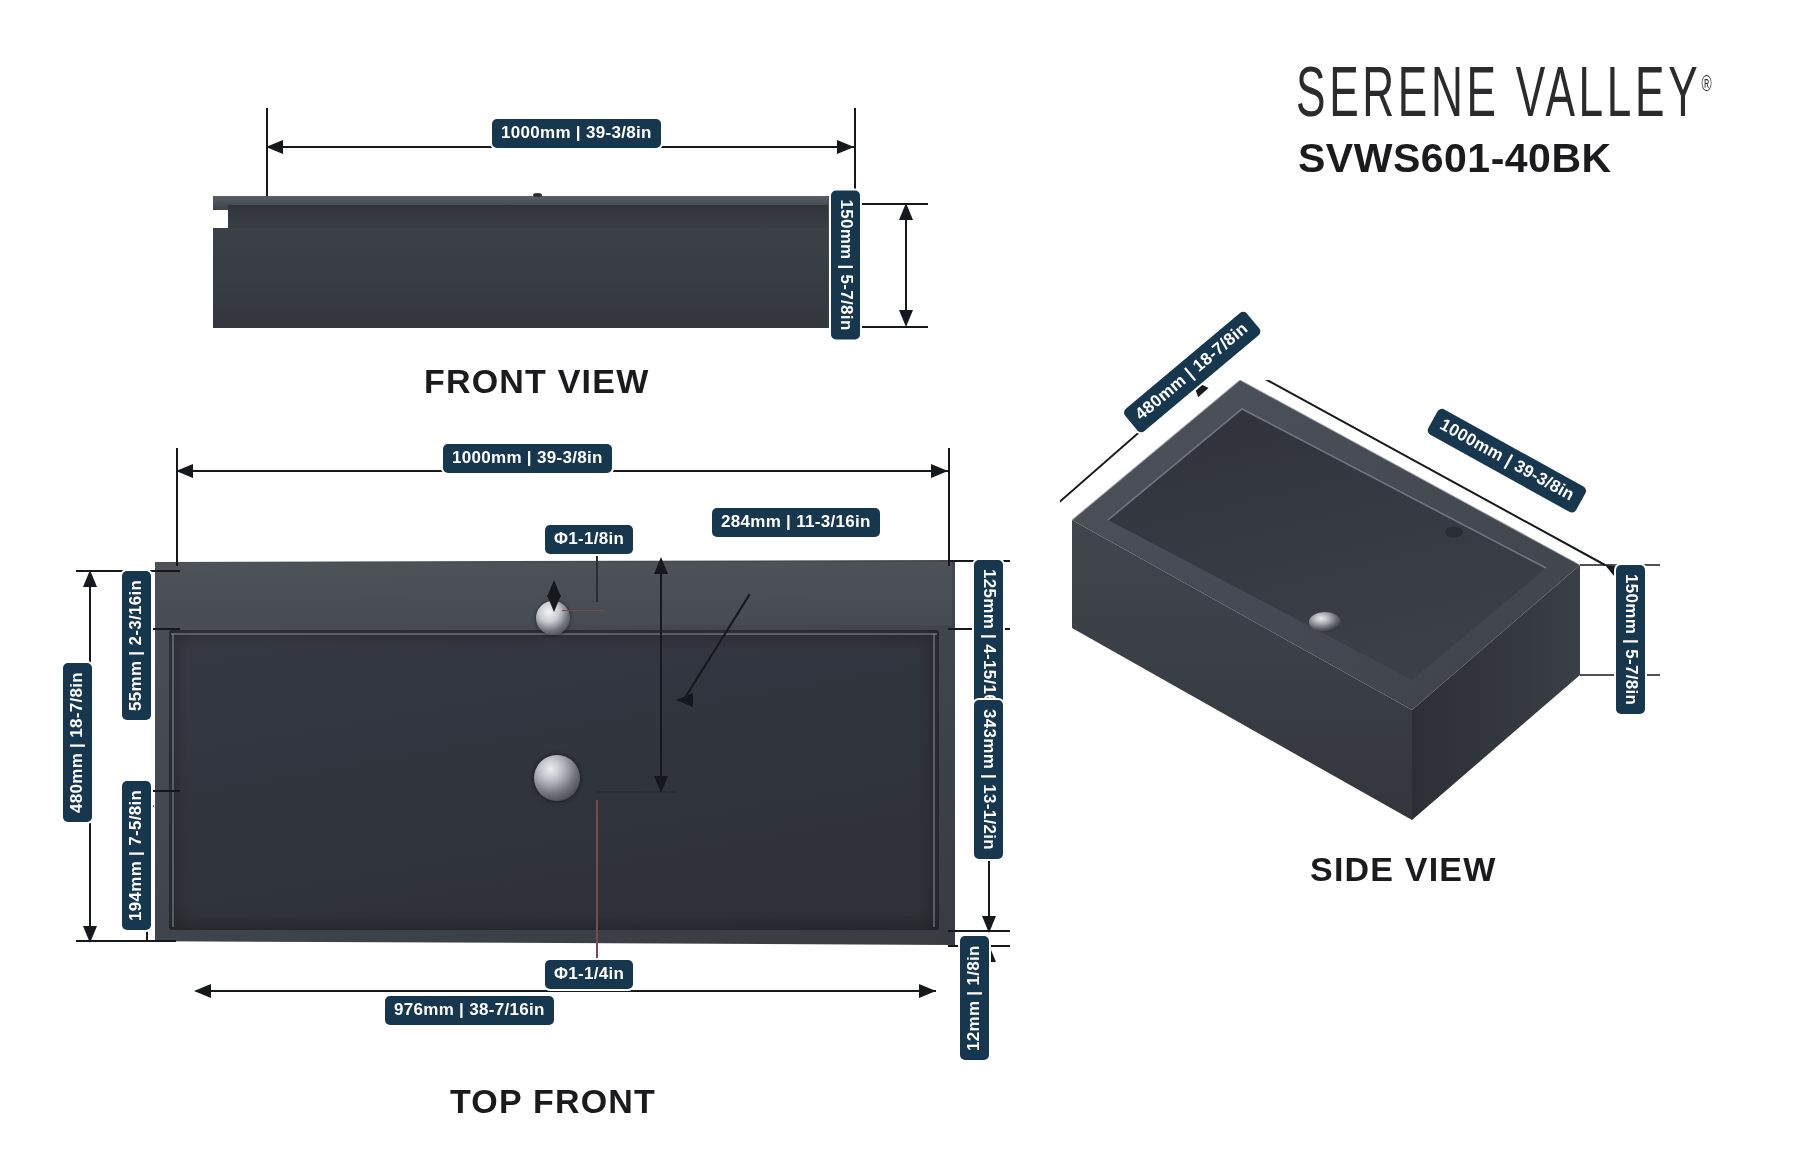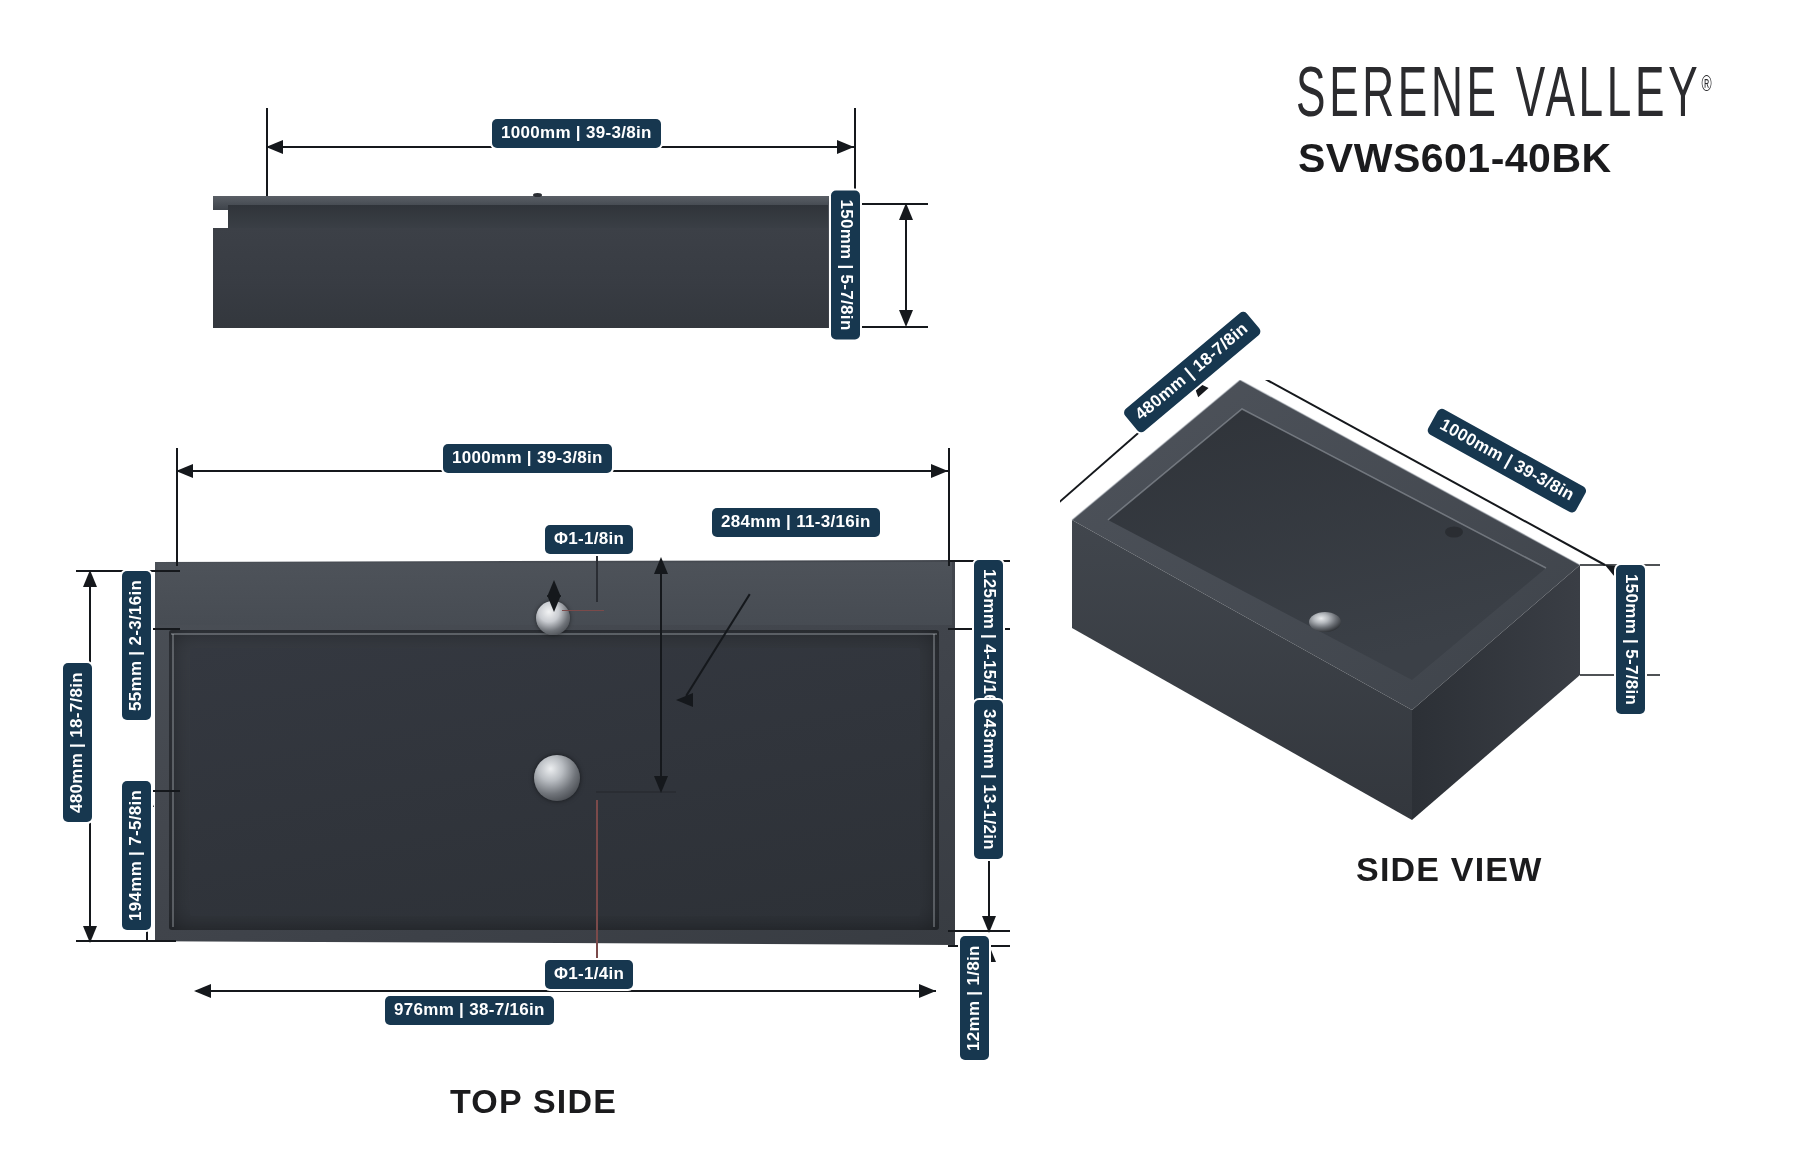--- a/index.html
+++ b/index.html
@@ -164,20 +164,21 @@
   <div class="ah right" style="left:837px;top:140px;"></div>
   <div class="chip" style="left:492px;top:119px;">1000mm | 39-3/8in</div>
 
   <div class="ext h" style="left:854px;top:203px;width:74px;"></div>
   <div class="ext h" style="left:854px;top:326px;width:74px;"></div>
   <div class="ln v" style="left:905px;top:206px;width:2px;height:118px;"></div>
   <div class="ah up" style="left:899px;top:203px;"></div>
   <div class="ah down" style="left:899px;top:310px;"></div>
   <div class="chip v" style="left:860px;top:265px;transform:rotate(90deg) translate(-50%,0);transform-origin:0 0;">150mm | 5-7/8in</div>
 
+  <div class="caption" style="left:424px;top:362px;">FRONT VIEW</div>
 
   <div class="tv">
 
     <div class="tv-outer" style="left:155px;top:560px;width:800px;height:385px;
          clip-path:polygon(0% 0.5%, 100% 0%, 100% 100%, 0% 99%);"></div>
 
     <div class="tv-deck" style="left:158px;top:562px;width:794px;height:63px;
          clip-path:polygon(0% 2%, 100% 0%, 100% 100%, 0% 100%);opacity:.92;"></div>
 
     <div class="tv-basin" style="left:169px;top:630px;width:770px;height:300px;"></div>
@@ -250,21 +251,21 @@
   <div class="chip v" style="left:960px;top:1060px;transform:rotate(-90deg);transform-origin:0 0;">12mm | 1/8in</div>
 
   <div class="ln v" style="left:596px;top:800px;height:160px;background:#7b4a4a;width:1.6px;"></div>
   <div class="chip" style="left:545px;top:960px;">Φ1-1/4in</div>
 
   <div class="ln h" style="left:196px;top:990px;width:740px;"></div>
   <div class="ah left" style="left:194px;top:984px;"></div>
   <div class="ah right" style="left:919px;top:984px;"></div>
   <div class="chip" style="left:385px;top:996px;">976mm | 38-7/16in</div>
 
-  <div class="caption" style="left:450px;top:1082px;">TOP SIDE</div>
+  <div class="caption" style="left:450px;top:1082px;">TOP FRONT</div>
 
   <svg class="sv" style="left:1060px;top:380px;width:660px;height:500px;" viewBox="0 0 660 500">
     <defs>
       <linearGradient id="gTop" x1="0" y1="0" x2="1" y2="1">
         <stop offset="0" stop-color="#4e535b"></stop>
           <stop offset="1" stop-color="#3e434a"></stop>
       </linearGradient>
       <linearGradient id="gIn" x1="0" y1="0" x2="0.4" y2="1">
         <stop offset="0" stop-color="#2f3339"></stop>
           <stop offset="1" stop-color="#3b4047"></stop>
@@ -313,15 +314,15 @@
     <line x1="520" y1="295" x2="600" y2="295" stroke="#15181c" stroke-width="1.5"></line>
     <line x1="575" y1="190" x2="575" y2="290" stroke="#15181c" stroke-width="2"></line>
     <polygon points="575,185 568,202 582,202" fill="#15181c"></polygon>
     <polygon points="575,295 568,278 582,278" fill="#15181c"></polygon>
   </svg>
 
   <div class="chip" style="left:1122px;top:412px;transform:rotate(-40deg);transform-origin:0 0;">480mm | 18-7/8in</div>
   <div class="chip" style="left:1440px;top:407px;transform:rotate(29deg);transform-origin:0 0;">1000mm | 39-3/8in</div>
   <div class="chip v" style="left:1645px;top:565px;transform:rotate(90deg);transform-origin:0 0;">150mm | 5-7/8in</div>
 
-  <div class="caption" style="left:1356px;top:850px;">SIDE VIEW</div>
+  <div class="caption" style="left:1310px;top:850px;">SIDE VIEW</div>
 
 </div>
 
 </body></html>

